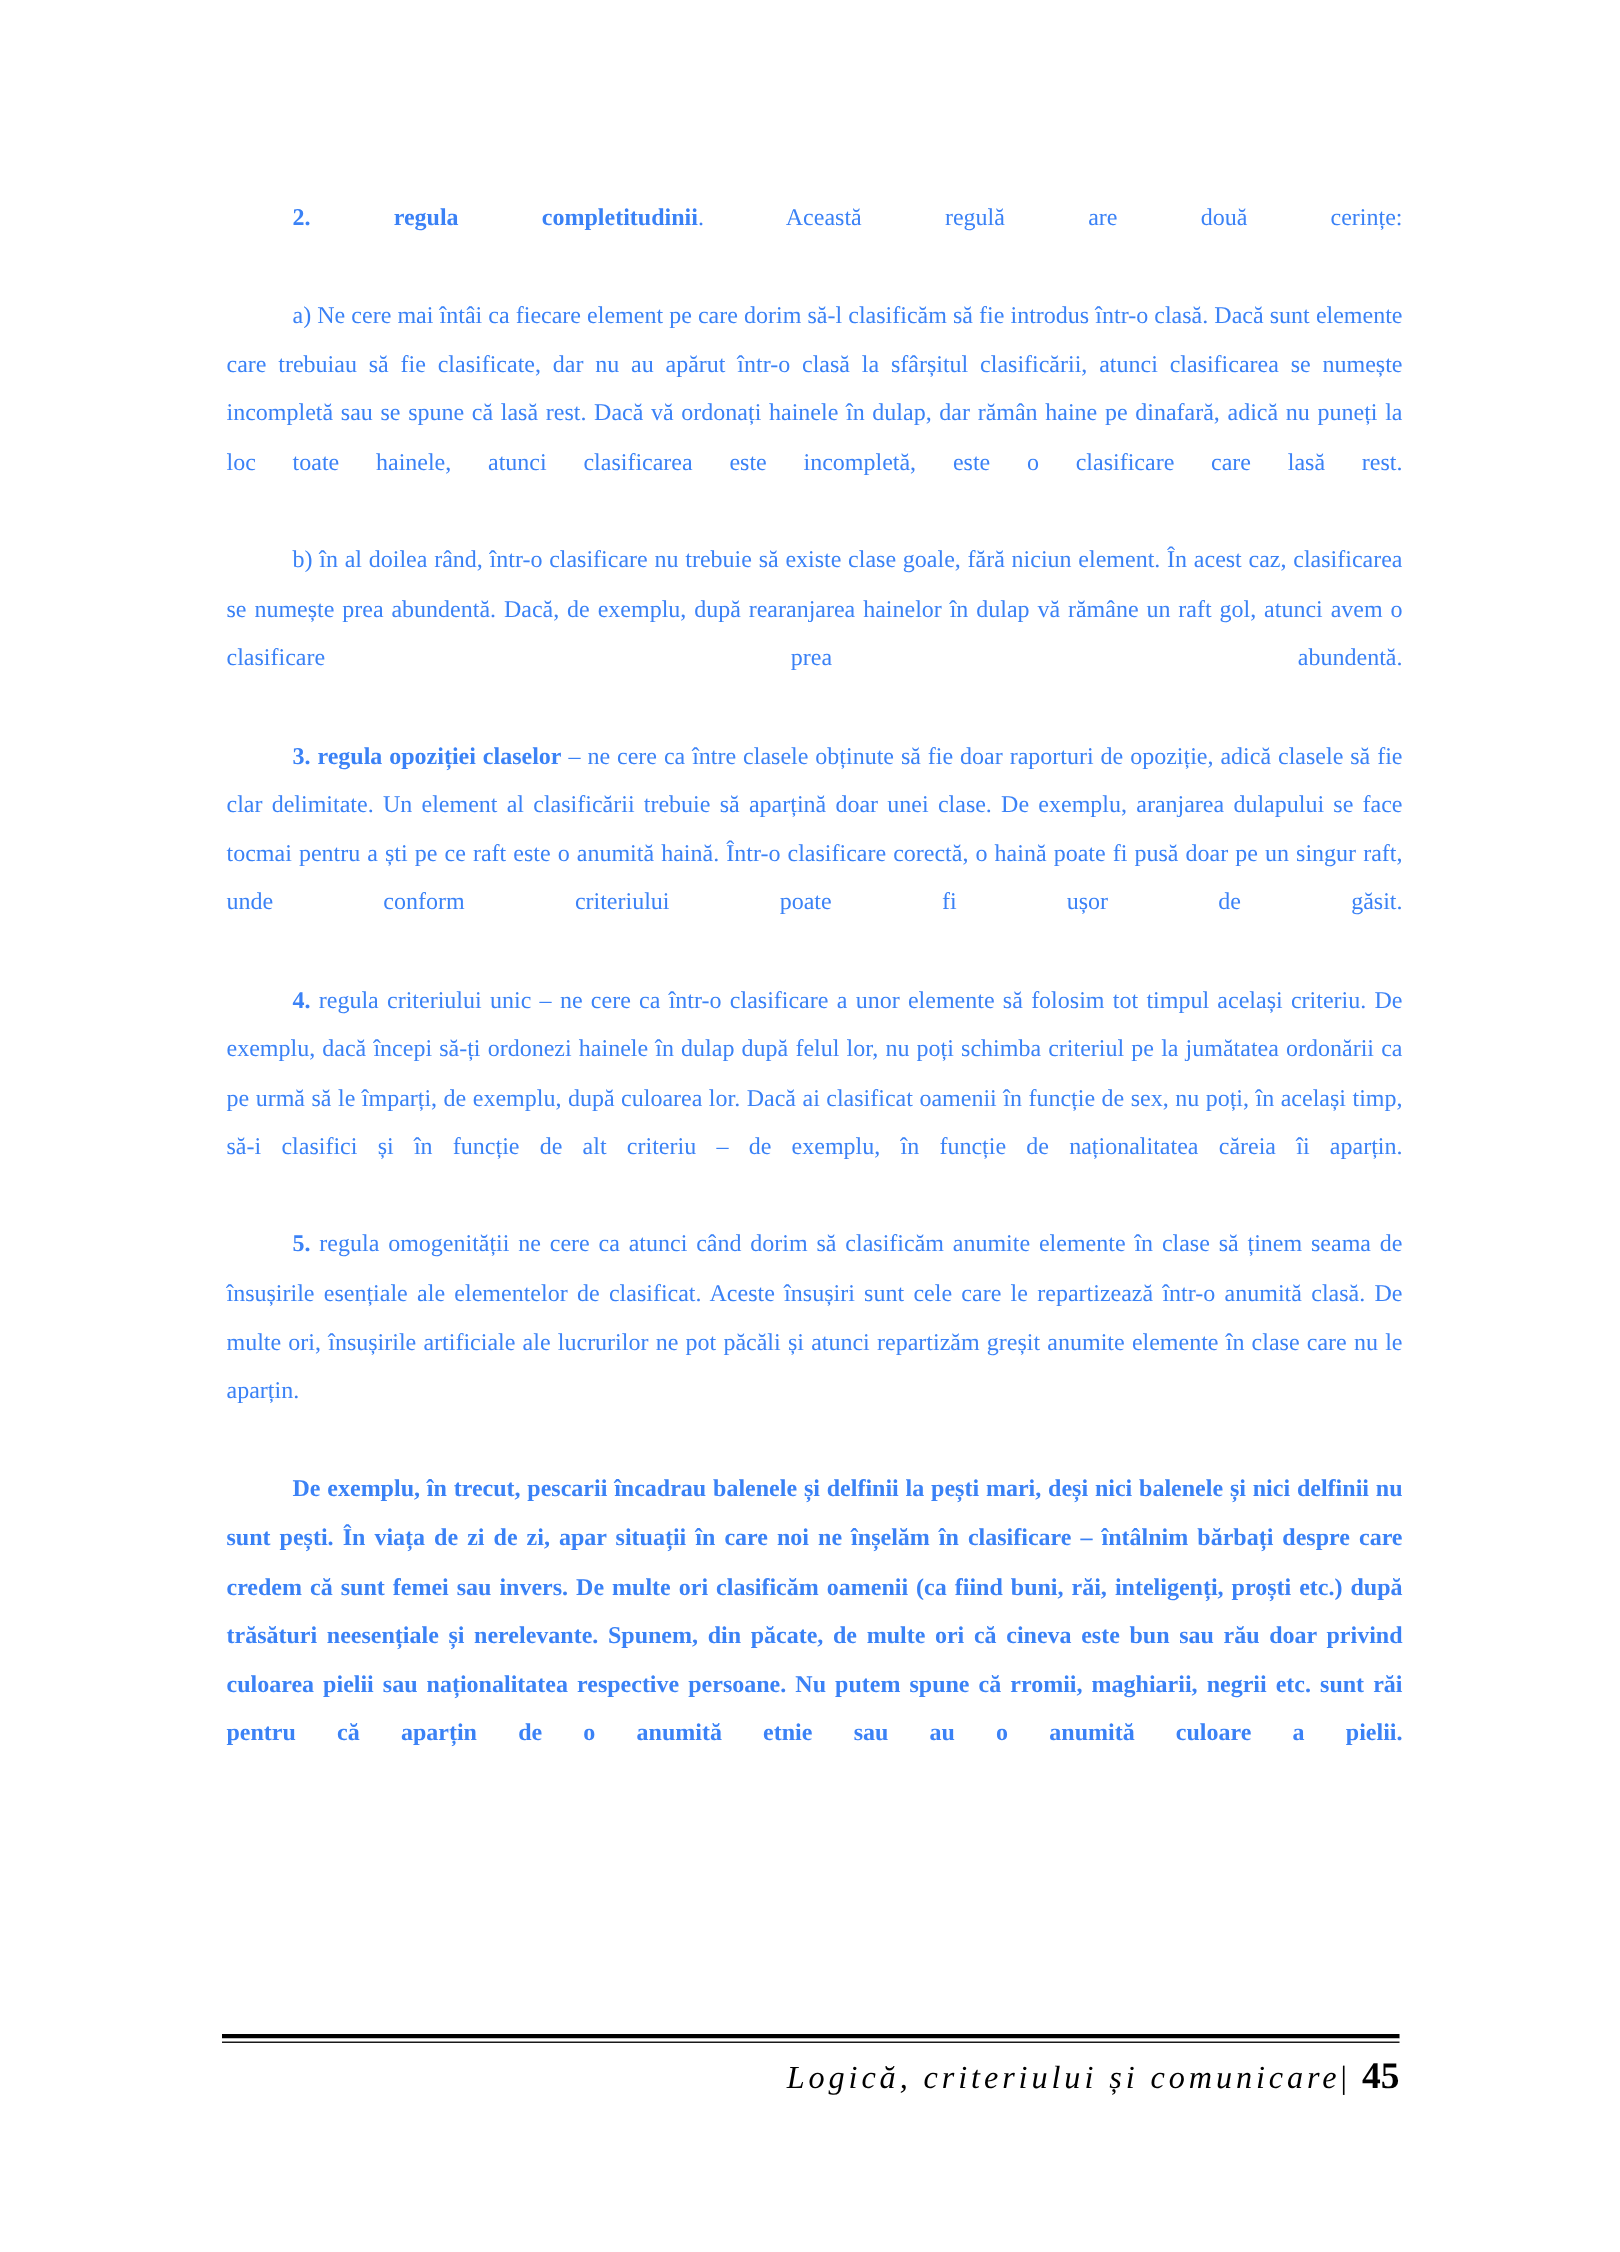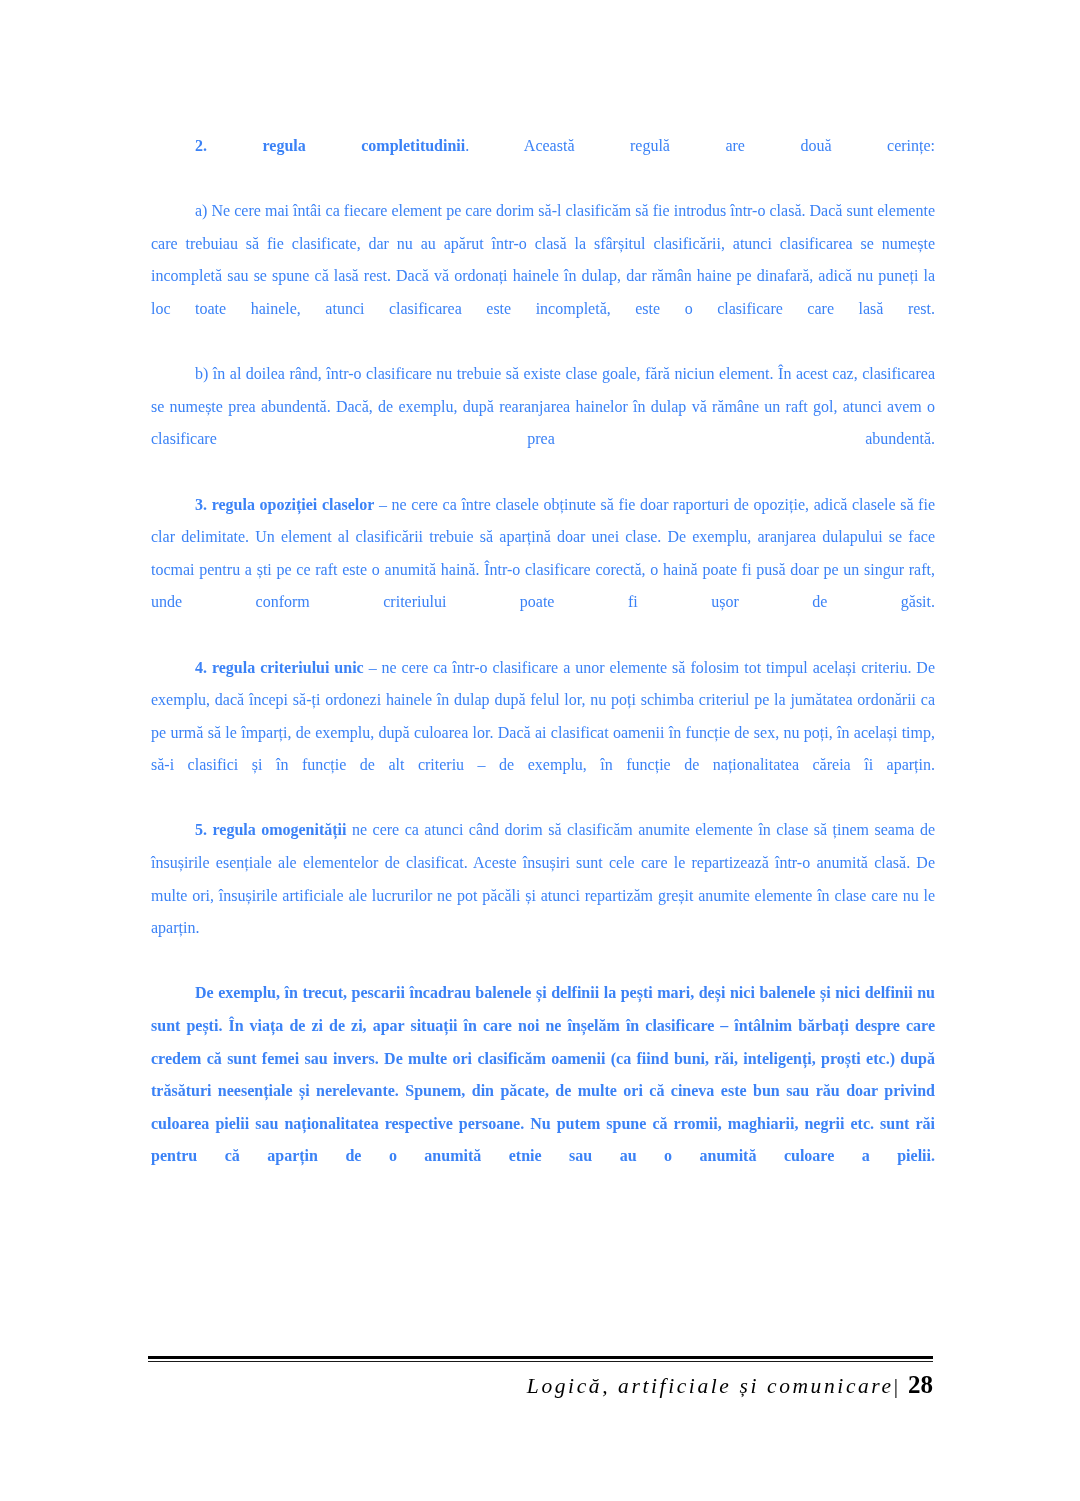--- a/index.html
+++ b/index.html
@@ -54,21 +54,21 @@
   .rule-title {
     font-weight: bold;
   }
 
   .rule-num {
     font-weight: bold;
   }
 
   
   .lead-r {
-    font-weight: bold;
+    font-weight: normal;
   }
 
   .footer {
     position: absolute;
     left: 148px;
     top: 1356px;
     width: 785px;
   }
 
   .footer-rule-thick {
@@ -136,16 +136,16 @@
     <p class="para"><span class="rule-num">5.</span><span class="rule-title lead-r"> regula omogenității</span><span> ne cere ca atunci când dorim să clasificăm anumite elemente în clase să ținem seama de însușirile esențiale ale elementelor de clasificat. Aceste însușiri sunt cele care le repartizează într-o anumită clasă. De multe ori, însușirile artificiale ale lucrurilor ne pot păcăli și atunci repartizăm greșit anumite elemente în clase care nu le aparțin.</span></p>
 
     <p class="para"><span>De exemplu, în trecut, pescarii încadrau balenele și delfinii la pești mari, deși nici balenele și nici delfinii nu sunt pești. În viața de zi de zi, apar situații în care noi ne înșelăm în clasificare – întâlnim bărbați despre care credem că sunt femei sau invers. De multe ori clasificăm oamenii (ca fiind buni, răi, inteligenți, proști etc.) după trăsături neesențiale și nerelevante. Spunem, din păcate, de multe ori că cineva este bun sau rău doar privind culoarea pielii sau naționalitatea respective persoane. Nu putem spune că rromii, maghiarii, negrii etc. sunt răi pentru că aparțin de o anumită etnie sau au o anumită culoare a pielii.</span></p>
 
   </div>
 
   <div class="footer">
     <div class="footer-rule-thick"></div>
     <div class="footer-rule-gap"></div>
     <div class="footer-rule-thin"></div>
-    <div class="footer-text"><span class="footer-title">Logică, artificiale și comunicare</span><span class="footer-bar">|</span><span class="footer-page">28</span></div>
+    <div class="footer-text"><span class="footer-title">Logică, criteriului și comunicare</span><span class="footer-bar">|</span><span class="footer-page">45</span></div>
   </div>
 
 </div>
 
 </body></html>

